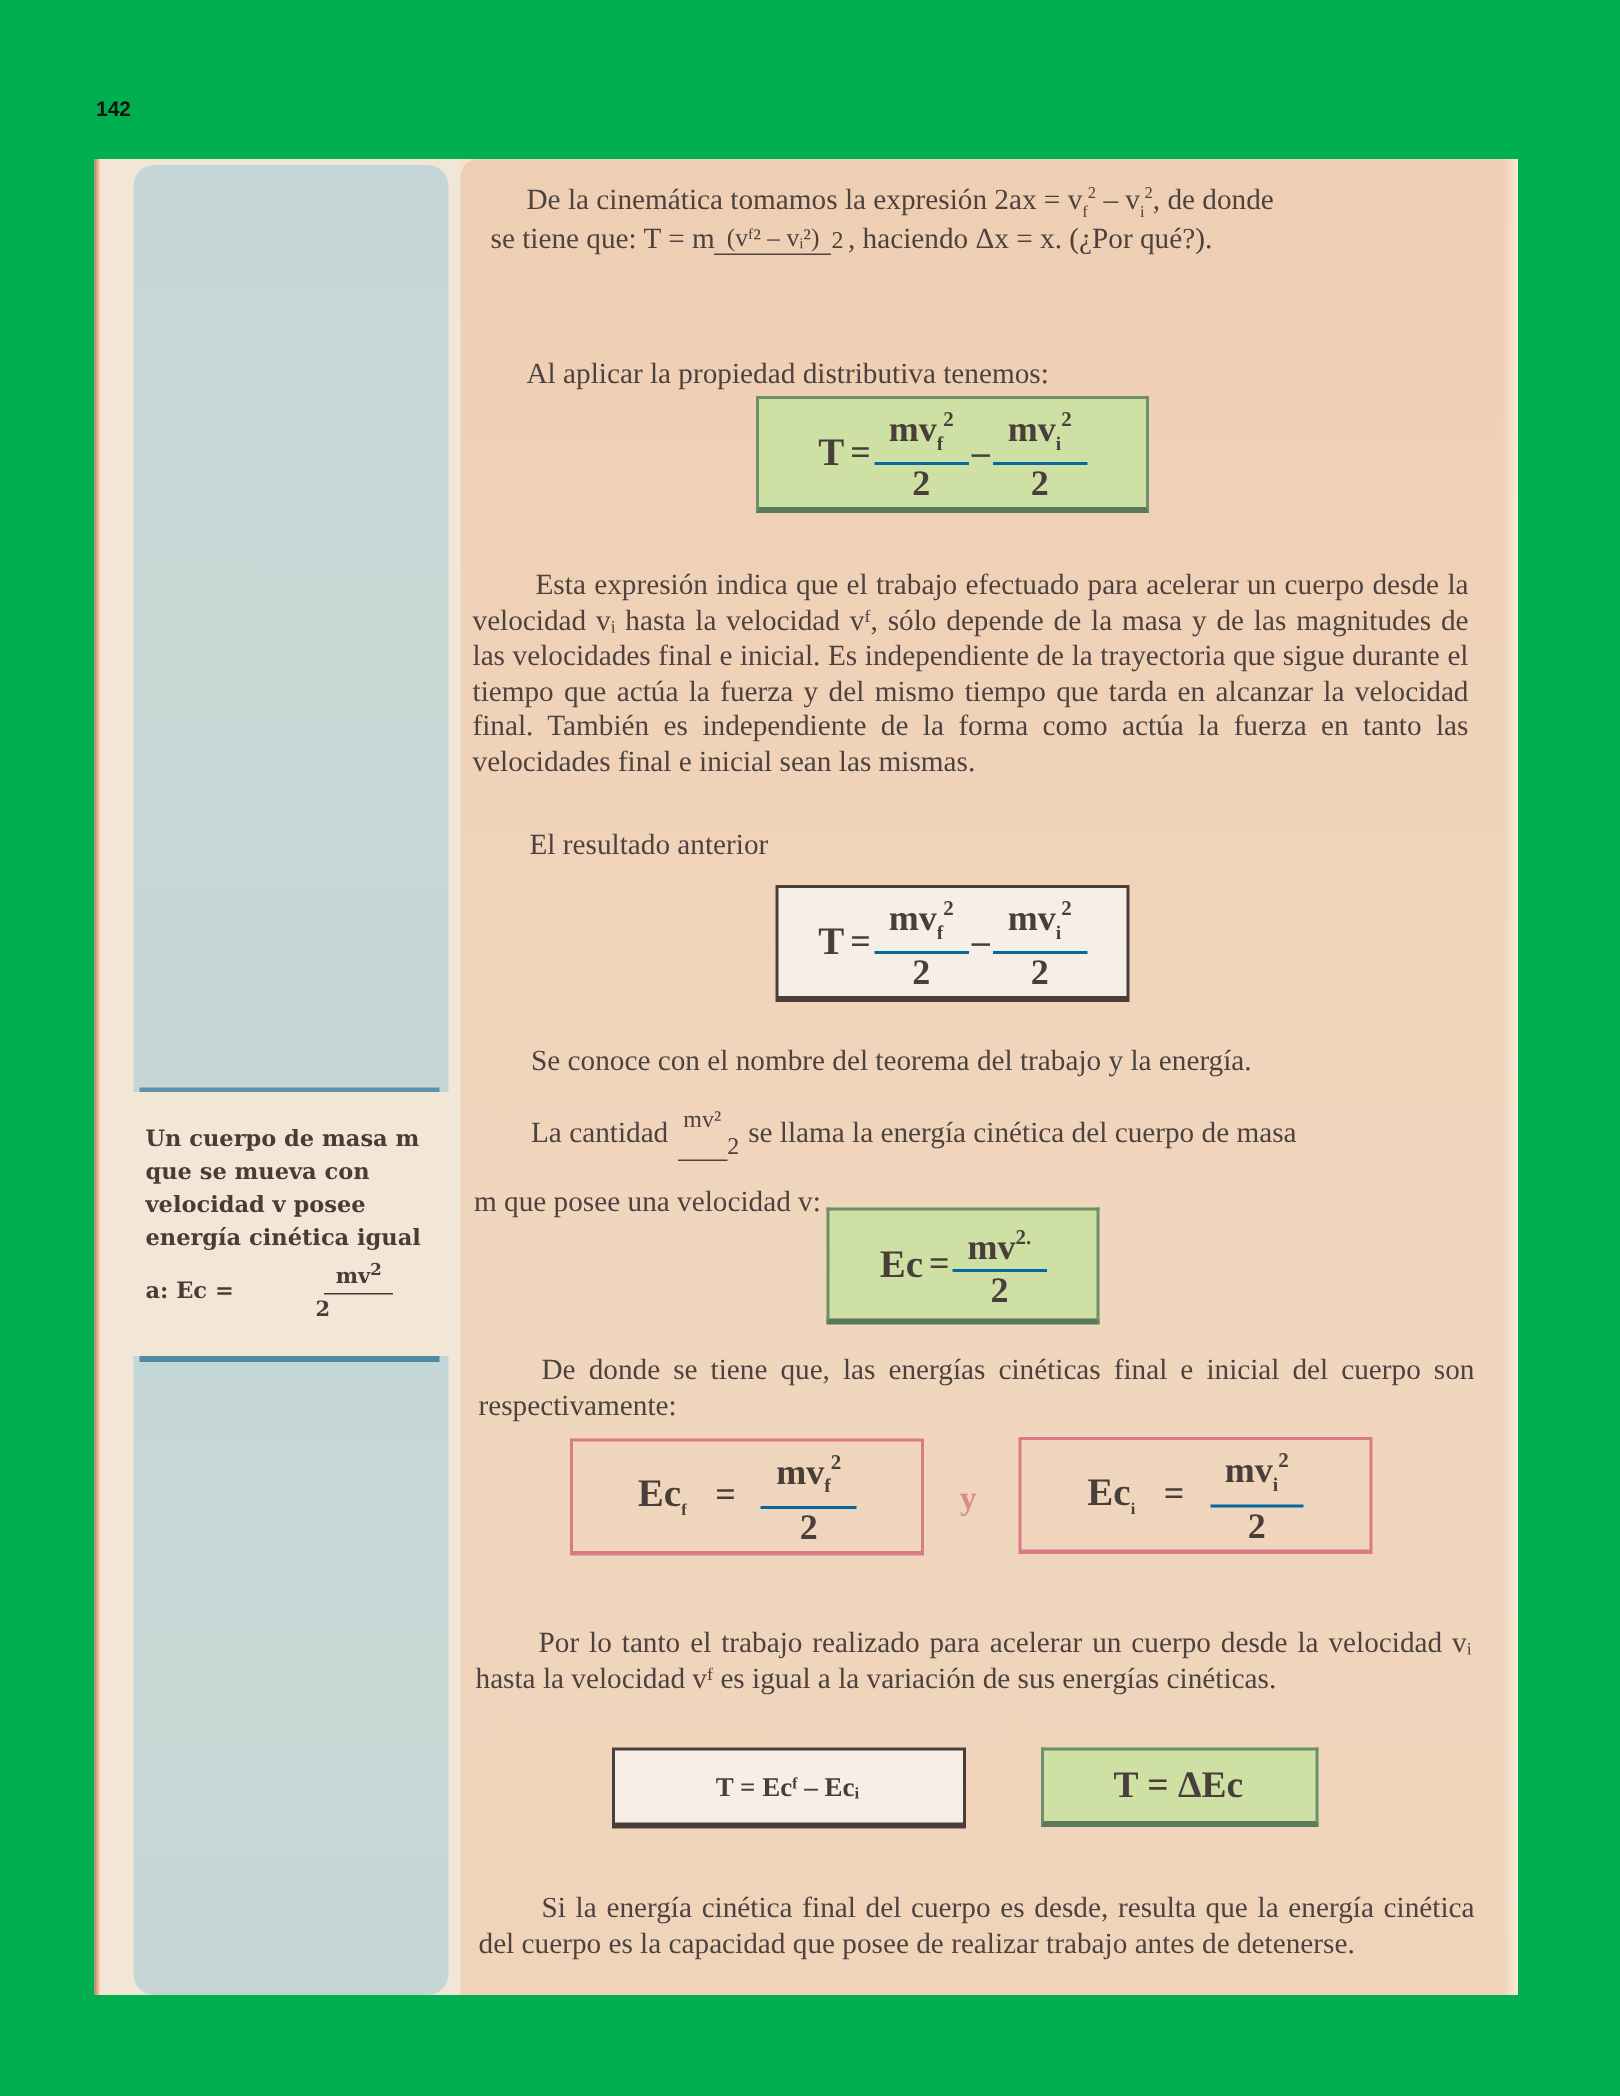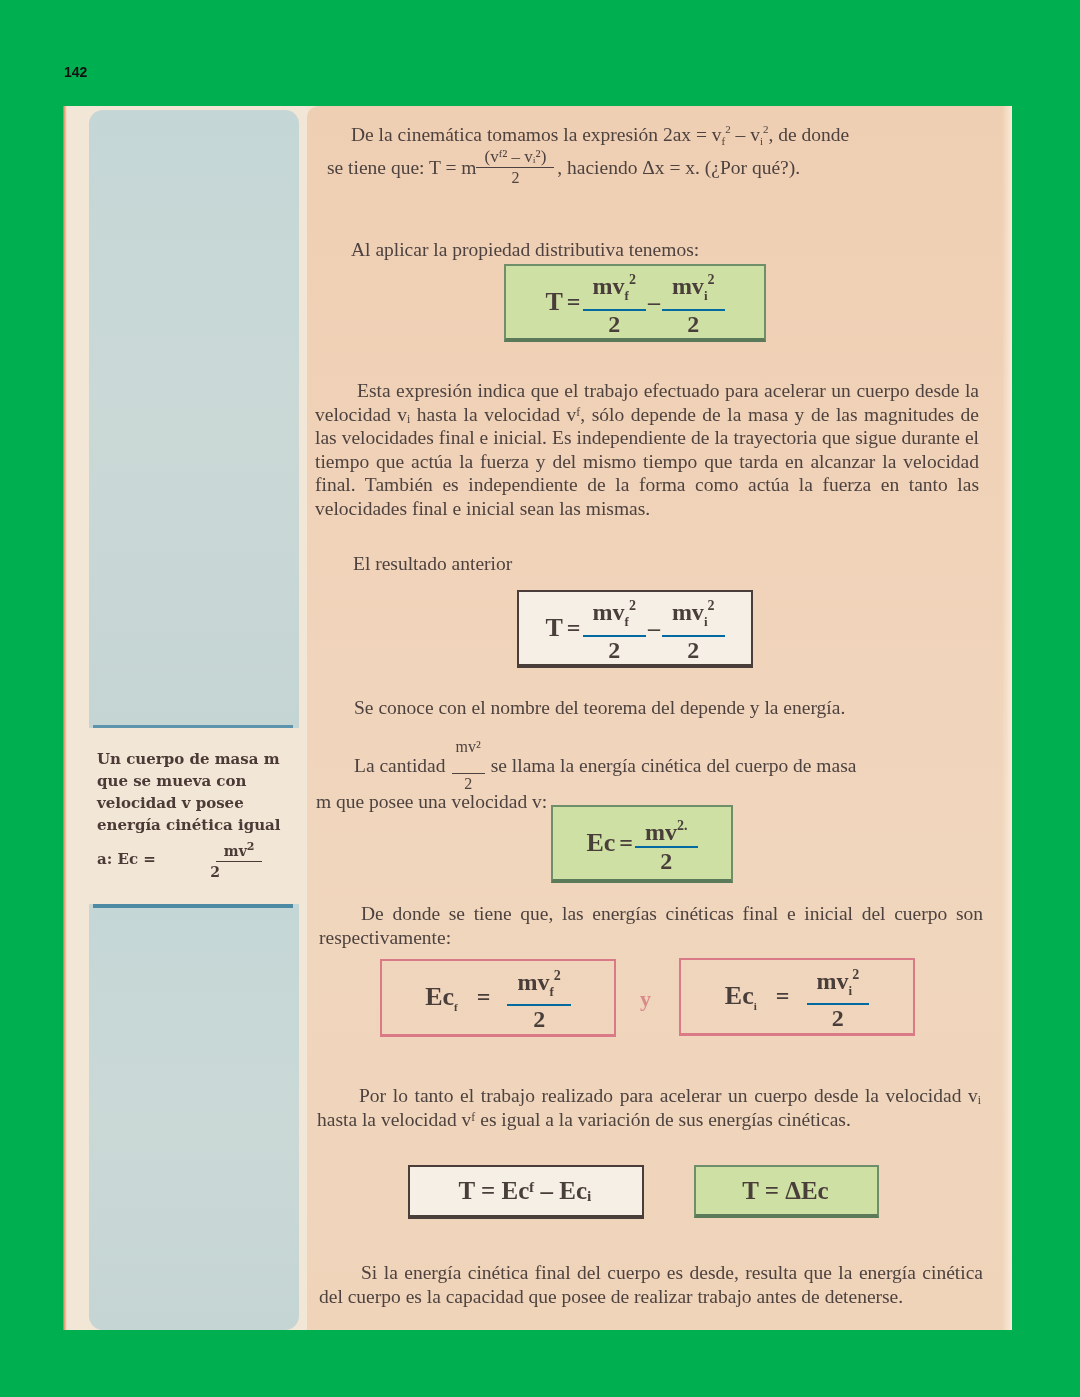--- a/index.html
+++ b/index.html
@@ -60,21 +60,21 @@
   }
   .main-col::after {
     content: ""; position: absolute; right: 0; top: 0; width: 10px; height: 100%;
     background: linear-gradient(to right, rgba(255,255,255,0), rgba(250,238,222,0.9));
   }
 
   .txt { position: absolute; font-size: 19.5px; line-height: 23.5px; color: #4d423f; margin-top: 12px; }
   .indent { text-indent: 42px; }
   .justify { text-align: justify; }
 
-  .inline-frac { display: inline-flex; flex-direction: column; align-items: center; vertical-align: middle; font-size: 16px; line-height: 18px; margin: 0 3px; }
+  .inline-frac { display: inline-flex; align-items: flex-end; vertical-align: middle; font-size: 16px; line-height: 18px; margin: 0 3px; }
   .inline-frac .num { border-bottom: 1.3px solid #4d423f; padding: 0 4px 17px; }
   .inline-frac .den { padding-top: 1px; }
   sup { font-size: 11px; }
   sub { font-size: 11px; }
 
   
   .fbox {
     position: absolute; display: flex; align-items: center; justify-content: center;
     font-family: "Liberation Serif", serif; font-weight: bold; color: #4a3e3b;
   }
@@ -158,21 +158,21 @@
         <span class="num"><span>mv</span><sub>f</sub><sup>2</sup></span>
         <span class="den">2</span>
       </span>
       <span class="f-op">–</span>
       <span class="ffrac">
         <span class="num"><span>mv</span><sub>i</sub><sup>2</sup></span>
         <span class="den">2</span>
       </span>
     </div>
 
-    <div class="txt" style="left:47px; top:578px; width:640px;">Se conoce con el nombre del teorema del depende y la energía.</div>
+    <div class="txt" style="left:47px; top:578px; width:640px;">Se conoce con el nombre del teorema del trabajo y la energía.</div>
 
     <div class="txt" style="left:47px; top:620px; width:650px; display:flex; align-items:center;">
       <span>La cantidad</span>
       <span class="inline-frac" style="margin:0 6px">
         <span class="num">mv²</span>
         <span class="den">2</span>
       </span>
       <span>se llama la energía cinética del cuerpo de masa</span>
     </div>
     <div class="txt" style="left:9px; top:672px; width:650px;">m que posee una velocidad v:</div>
@@ -204,21 +204,21 @@
       <span class="f-op">=</span>
       <span class="ffrac">
         <span class="num"><span>mv</span><sub>i</sub><sup>2</sup></span>
         <span class="den">2</span>
       </span>
     </div>
 
     <div class="txt justify indent" style="left:10px; top:966px; width:664px;">Por lo tanto el trabajo realizado para acelerar un cuerpo desde la velocidad vᵢ hasta la velocidad vᶠ es igual a la variación de sus energías cinéticas.</div>
 
     <div class="fbox white" style="left:101px; top:1059px; width:236px; height:54px;">
-      <span class="f-lhs" style="font-size:25px;">T = Ecᶠ – Ecᵢ</span>
+      <span class="f-lhs" style="font-size:18px;">T = Ecᶠ – Ecᵢ</span>
     </div>
 
     <div class="fbox green" style="left:387px; top:1059px; width:185px; height:53px;">
       <span class="f-lhs" style="font-size:25px;">T = ΔEc</span>
     </div>
 
     <div class="txt justify indent" style="left:12px; top:1143px; width:664px;">Si la energía cinética final del cuerpo es desde, resulta que la energía cinética del cuerpo es la capacidad que posee de realizar trabajo antes de detenerse.</div>
   </div>
 </div>
 

